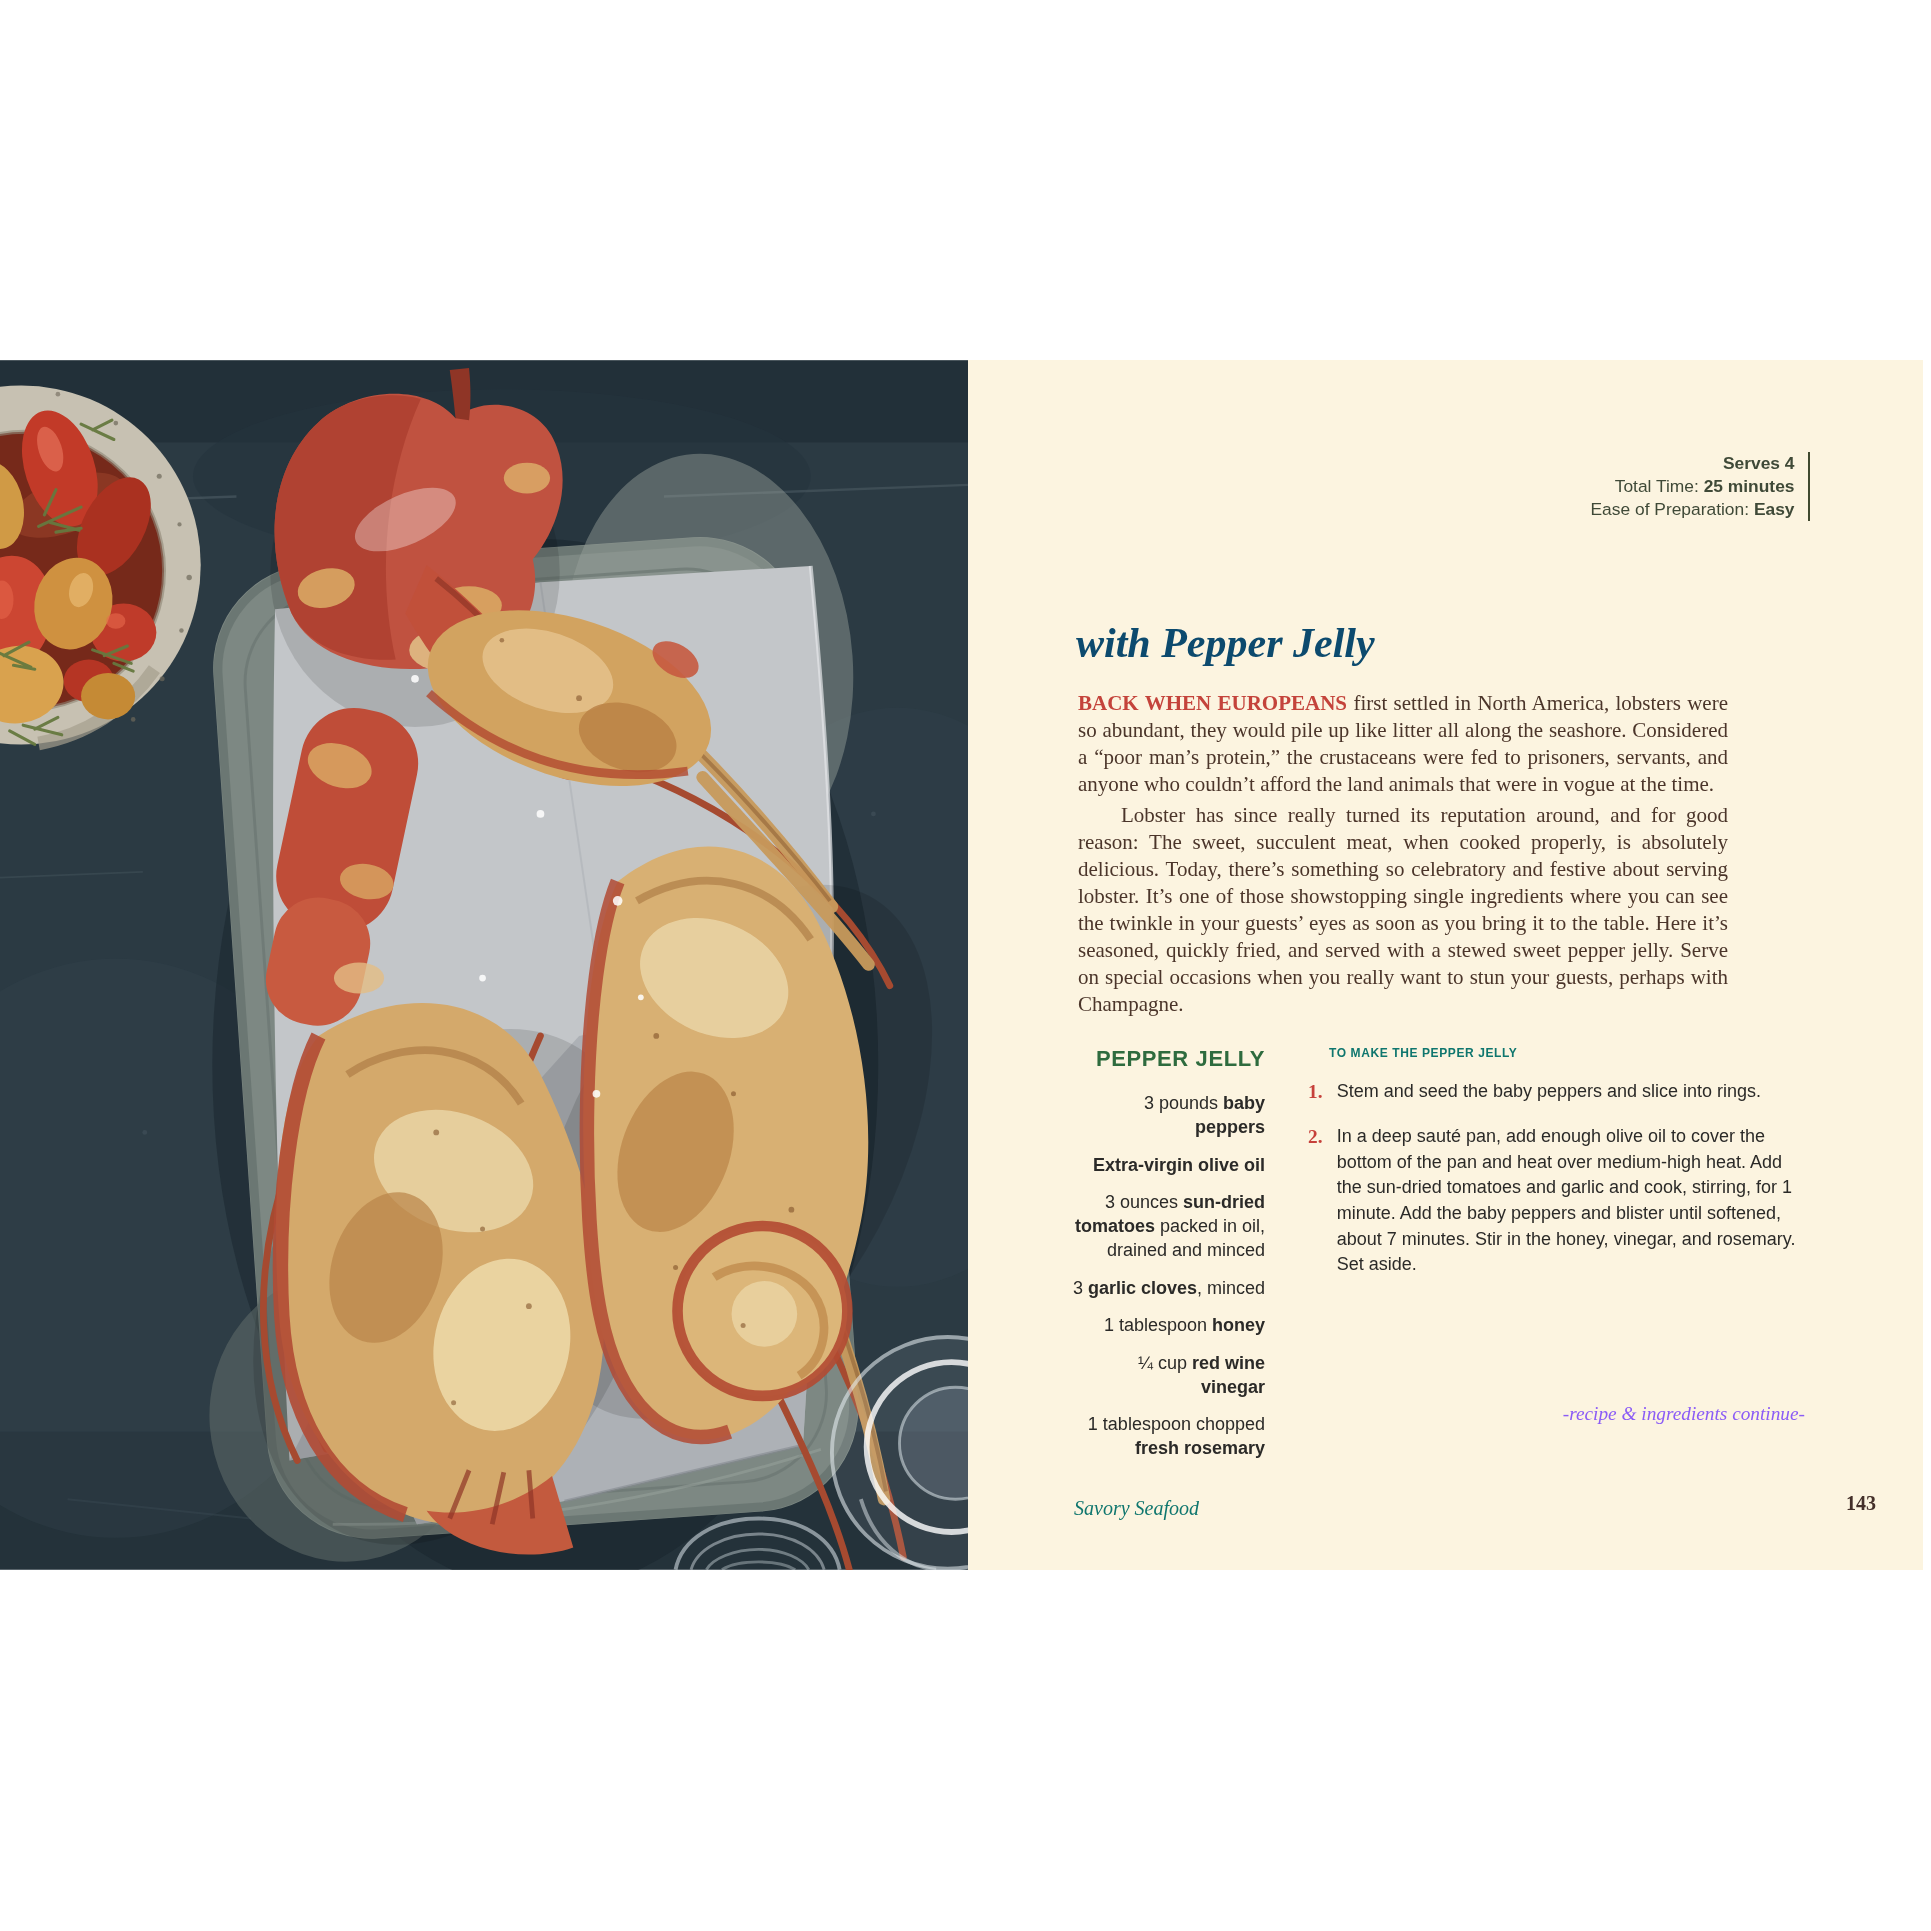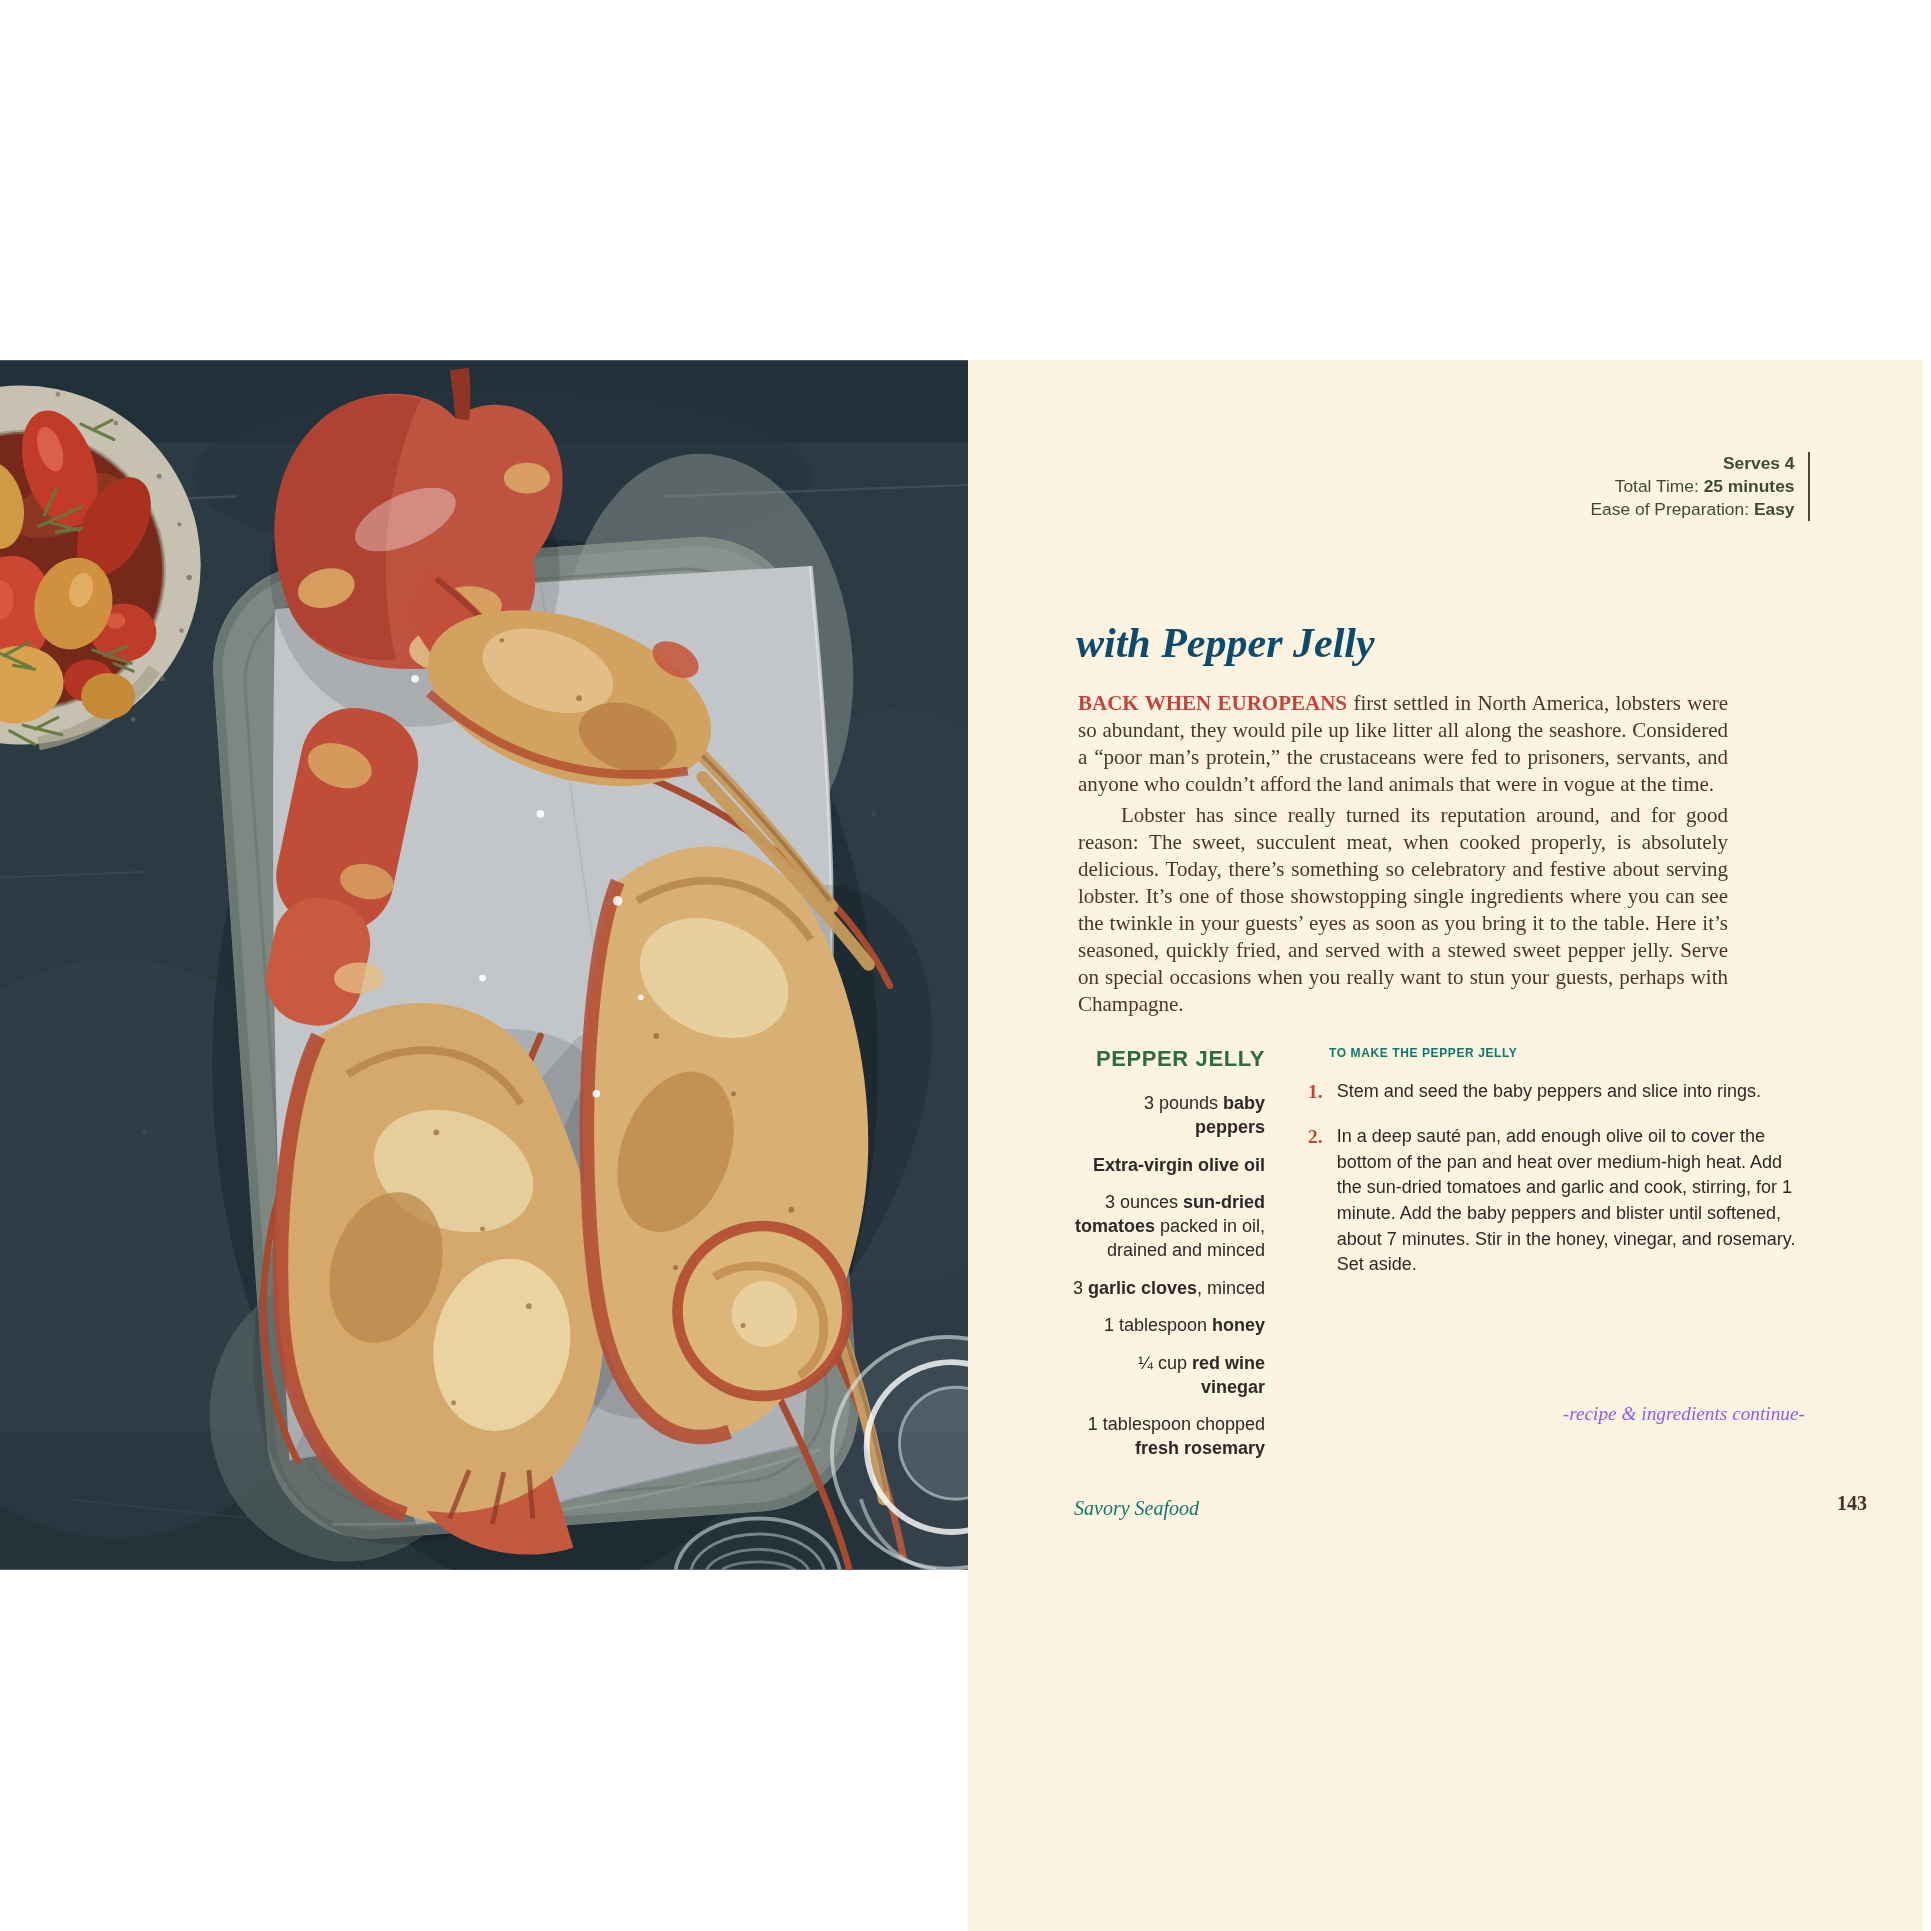--- a/index.html
+++ b/index.html
@@ -4,21 +4,21 @@
 <style>
   html,body{margin:0;padding:0;}
   body{
     width:1931px;height:1931px;position:relative;background:#ffffff;
     font-family:"Liberation Sans","DejaVu Sans",sans-serif;
     -webkit-font-smoothing:antialiased;
   }
   .spread{position:absolute;left:0;top:360px;width:1923px;height:1210px;display:flex;}
   .photo{width:968px;height:1210px;flex:none;overflow:hidden;margin:0;}
   .photo svg{display:block;}
-  .page{flex:1;position:relative;background:#fcf4e0;height:1571px;}
+  .page{flex:1;position:relative;background:#fcf4e0;height:1210px;}
 
   .meta{
     position:absolute;top:92px;right:113px;text-align:right;
     padding-right:13.5px;border-right:2.9px solid #40492f;
     font-size:17.4px;line-height:23px;color:#3f4937;
   }
   .b{font-weight:bold;}
 
   h1.title{
     position:absolute;left:106px;top:193px;margin:0;
@@ -61,21 +61,21 @@
     position:absolute;right:118px;top:1043px;
     font-family:"Liberation Serif","DejaVu Serif",serif;
     font-style:italic;font-size:19.3px;color:#8b5cf6;
   }
   .footer-section{
     position:absolute;left:106px;top:1137px;
     font-family:"Liberation Serif","DejaVu Serif",serif;
     font-style:italic;font-size:20px;color:#0f766e;
   }
   .footer-page{
-    position:absolute;right:56px;top:1132px;
+    position:absolute;right:47px;top:1132px;
     font-family:"Liberation Serif","DejaVu Serif",serif;
     font-weight:bold;font-size:20px;color:#44302a;
   }
 </style>
 </head>
 <body>
 
 <div class="spread">
 
   <figure class="photo">

